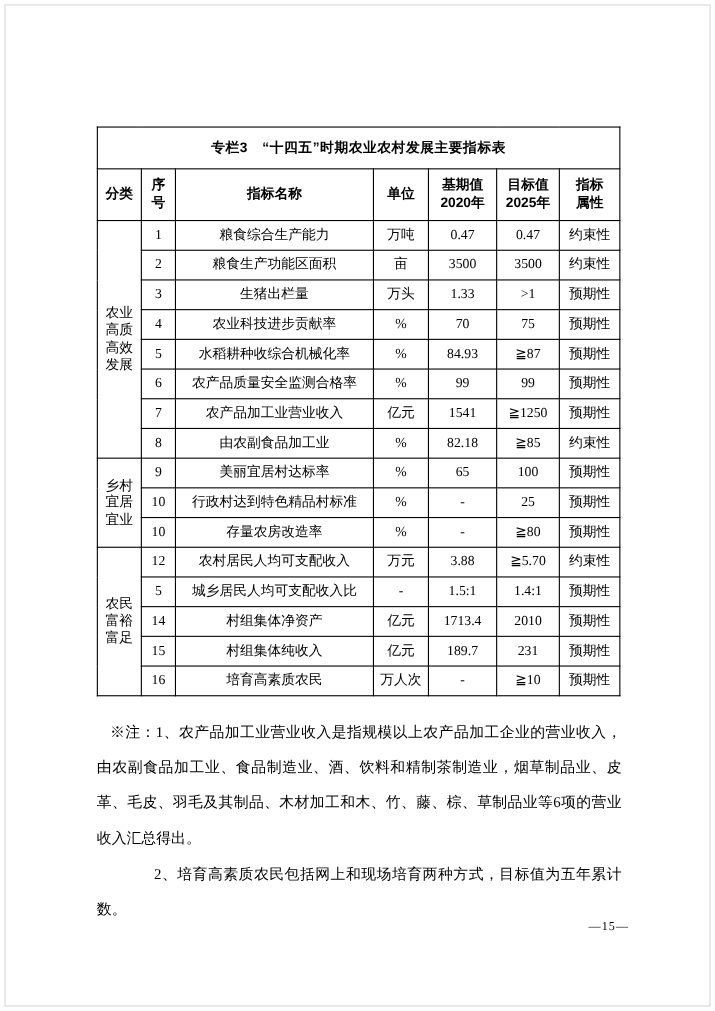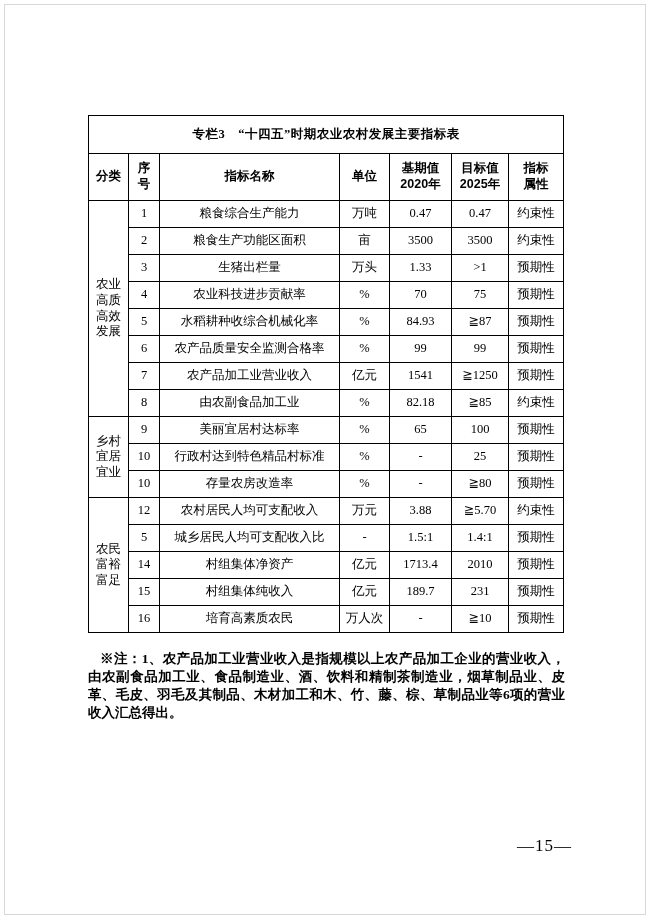--- a/index.html
+++ b/index.html
@@ -23,48 +23,48 @@
   }
   table.indicators td {
     border:1px solid #000;
     text-align:center; vertical-align:middle;
     font-size:12.5px; line-height:1.25;
     padding:1px 2px;
     overflow:hidden;
   }
   td.title-cell {
     height:38px;
-    font-family:Liberation Serif, serif;
+    font-family:Liberation Sans, sans-serif;
     font-weight:bold; font-size:14.5px;
     letter-spacing:0.5px;
   }
   tr.header-row td {
     height:47px;
     font-family:"Liberation Sans", sans-serif;
     font-weight:bold; font-size:12.5px;
     white-space:pre-line;
   }
   tr.data-row { height:27px; }
   td.c-cat {
     font-weight:normal; font-size:13px;
     white-space:pre-line; line-height:1.9;
     font-family:"Liberation Sans", sans-serif;
   }
   td.c-name { font-weight:400; }
   td.c-attr { font-size:12px;margin-top:39px; }
   .notes {
     position:absolute; left:88px; top:650px; width:477px;
-    font-size:13.5px; font-weight:bold;
-    line-height:18px; text-align:justify;
+    font-size:13.5px; font-weight:normal;
+    line-height:32px; text-align:justify;
   }
   .notes p.note-1 { text-indent:12px; }
   .notes p.note-2 { text-indent:52px; margin-top:1px; }
   .page-number {
     position:absolute; right:78px; top:836px;
-    font-size:17px; letter-spacing:1px;
+    font-size:11px; letter-spacing:1px;
   }
 </style>
 </head>
 <body>
 
 <div class="page-frame"></div>
 
 <div class="doc">
   <table class="indicators">
     <colgroup>
@@ -233,15 +233,16 @@
         <td>-</td>
         <td>≧10</td>
         <td class="c-attr">预期性</td>
       </tr>
     </tbody>
   </table>
 </div>
 
 <div class="notes">
   <p class="note-1">※注：1、农产品加工业营业收入是指规模以上农产品加工企业的营业收入，由农副食品加工业、食品制造业、酒、饮料和精制茶制造业，烟草制品业、皮革、毛皮、羽毛及其制品、木材加工和木、竹、藤、棕、草制品业等6项的营业收入汇总得出。</p>
+  <p class="note-2">2、培育高素质农民包括网上和现场培育两种方式，目标值为五年累计数。</p>
 </div>
 
 <div class="page-number">—15—</div>
 
 </body></html>

